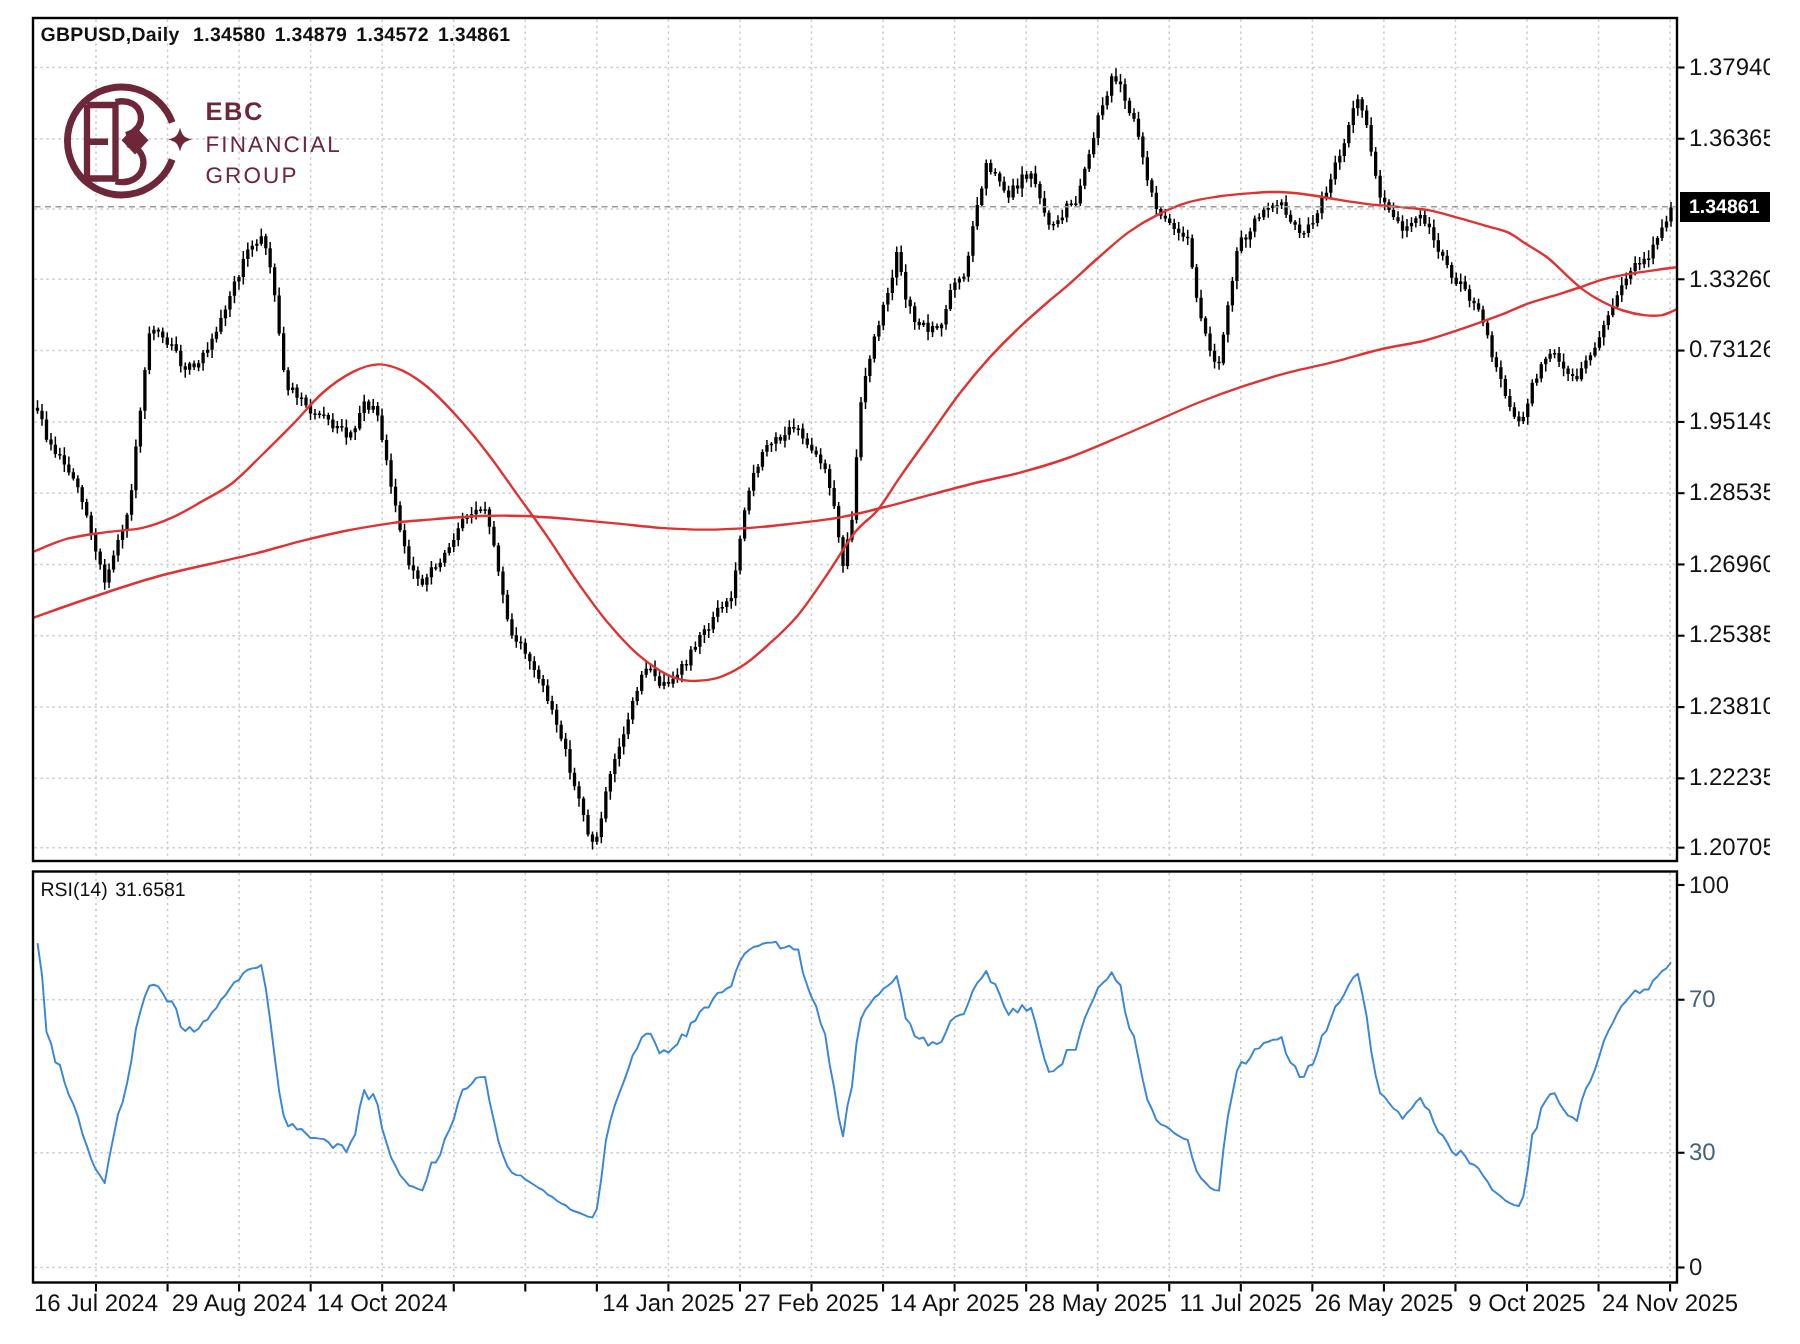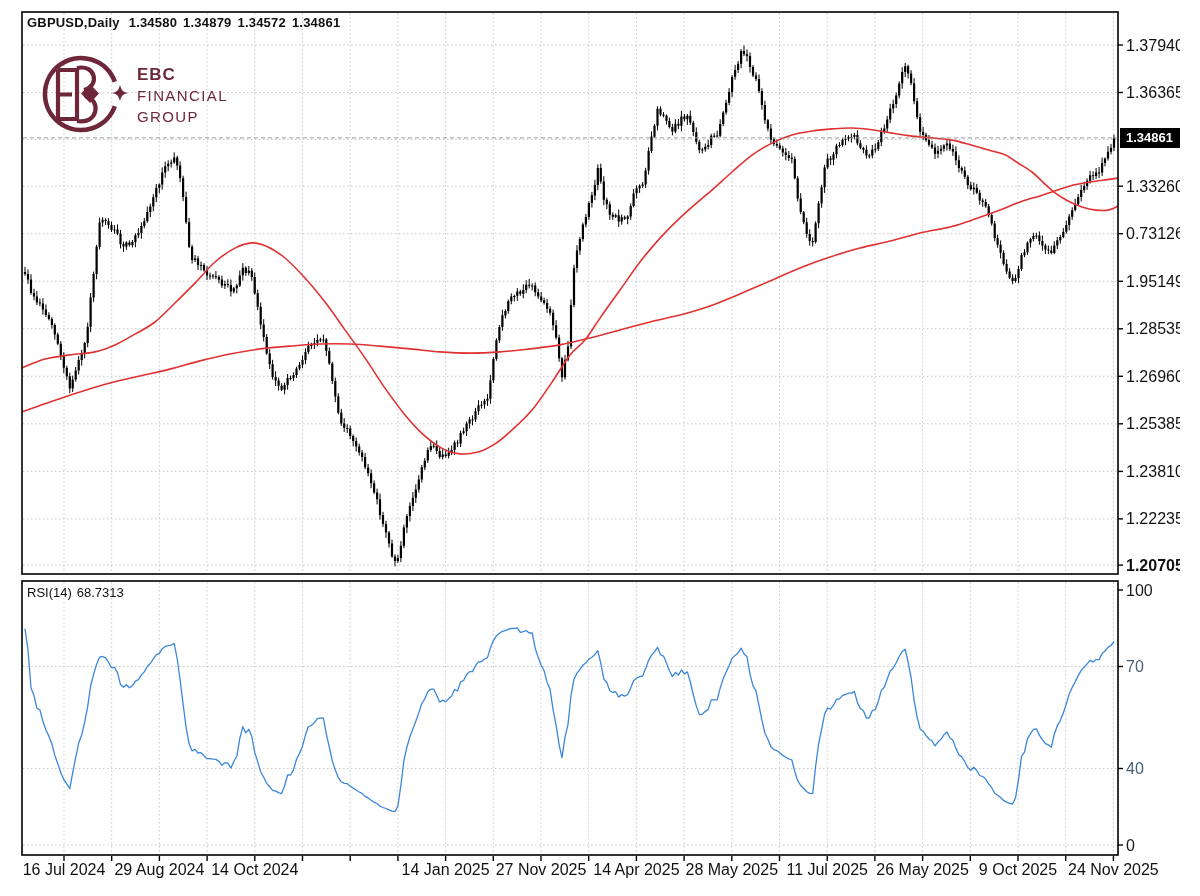--- a/index.html
+++ b/index.html
@@ -146,49 +146,49 @@
       <path d="M41 71 C62 75 66 50 49 46"></path>
     </g>
     <path d="M54 34 L63 43.5 L54 53 L45 43.5 Z" fill="#6e2639"></path>
     <path d="M84 35 C85.5 40.5 86.5 41.5 92 43 C86.5 44.5 85.5 45.5 84 51 C82.5 45.5 81.5 44.5 76 43 C81.5 41.5 82.5 40.5 84 35 Z" fill="#6e2639"></path>
     <text x="101" y="30" font-size="17" font-weight="bold" letter-spacing="1" fill="#6e2639" font-family="Liberation Sans, sans-serif">EBC</text>
     <text x="101" y="51" font-size="15" letter-spacing="1.4" fill="#6e2639" font-family="Liberation Sans, sans-serif">FINANCIAL</text>
     <text x="101" y="72" font-size="15" letter-spacing="1.4" fill="#6e2639" font-family="Liberation Sans, sans-serif">GROUP</text>
   </svg>
 
   <div class="rsi-hdr">
-    <span>RSI(14)</span><span>68.7313</span>
+    <span>RSI(14)</span><span>31.6581</span>
   </div>
 
   <div id="price-axis">
       <div class="axis-label" style="left: 1126px; top: 37.5px;">1.37940</div>
       <div class="axis-label" style="left: 1126px; top: 85px;">1.36365</div>
       <div class="axis-label" style="left: 1126px; top: 178.7px;">1.33260</div>
       <div class="axis-label" style="left: 1126px; top: 226.2px;">0.73126</div>
       <div class="axis-label" style="left: 1126px; top: 273.8px;">1.95149</div>
       <div class="axis-label" style="left: 1126px; top: 321.3px;">1.28535</div>
       <div class="axis-label" style="left: 1126px; top: 368.8px;">1.26960</div>
       <div class="axis-label" style="left: 1126px; top: 416.3px;">1.25385</div>
       <div class="axis-label" style="left: 1126px; top: 463.9px;">1.23810</div>
       <div class="axis-label" style="left: 1126px; top: 511.4px;">1.22235</div>
-      <div class="axis-label" style="left: 1126px; top: 557.6px; font-weight: bold;">1.20705</div>
+      <div class="axis-label" style="left: 1126px; top: 557.6px;">1.20705</div>
     </div>
   <div id="rsi-axis">
       <div class="axis-label" style="left: 1126px; top: 582.5px; color: rgb(26, 26, 26);">100</div>
       <div class="axis-label" style="left: 1126px; top: 659px; color: rgb(68, 98, 122);">70</div>
-      <div class="axis-label" style="left: 1126px; top: 761px; color: rgb(68, 98, 122);">40</div>
+      <div class="axis-label" style="left: 1126px; top: 761px; color: rgb(68, 98, 122);">30</div>
       <div class="axis-label" style="left: 1126px; top: 837.5px; color: rgb(26, 26, 26);">0</div>
     </div>
   <div id="time-axis">
       <div class="axis-label time-label" style="left: 64px; top: 862px;">16 Jul 2024</div>
       <div class="axis-label time-label" style="left: 159.4px; top: 862px;">29 Aug 2024</div>
       <div class="axis-label time-label" style="left: 254.8px; top: 862px;">14 Oct 2024</div>
       <div class="axis-label time-label" style="left: 350.2px; top: 910px;">27 Nov 2024</div>
       <div class="axis-label time-label" style="left: 445.6px; top: 862px;">14 Jan 2025</div>
-      <div class="axis-label time-label" style="left: 541px; top: 862px;">27 Nov 2025</div>
+      <div class="axis-label time-label" style="left: 541px; top: 862px;">27 Feb 2025</div>
       <div class="axis-label time-label" style="left: 636.4px; top: 862px;">14 Apr 2025</div>
       <div class="axis-label time-label" style="left: 731.8px; top: 862px;">28 May 2025</div>
       <div class="axis-label time-label" style="left: 827.2px; top: 862px;">11 Jul 2025</div>
       <div class="axis-label time-label" style="left: 922.6px; top: 862px;">26 May 2025</div>
       <div class="axis-label time-label" style="left: 1018px; top: 862px;">9 Oct 2025</div>
       <div class="axis-label time-label" style="left: 1113.4px; top: 862px;">24 Nov 2025</div>
     </div>
 
   <div id="price-box">
     <span>1.34861</span>

